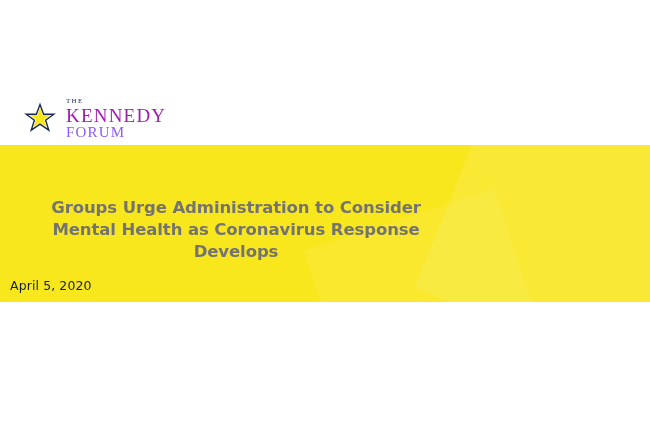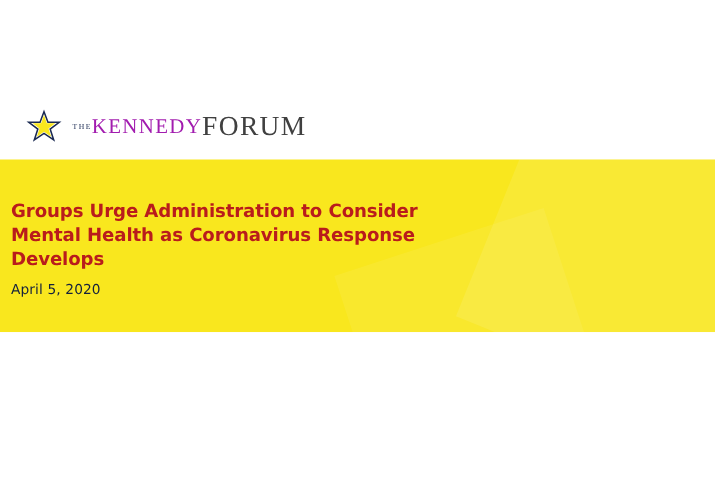--- a/index.html
+++ b/index.html
@@ -28,44 +28,43 @@
     width: 36px;
     height: 36px;
     flex: 0 0 36px;
     position: relative;
   }
   .logo-star svg {
     display: block;
   }
   .logo-text {
     display: flex;
-    flex-direction: row;
+    flex-direction: column;
     justify-content: center;
     line-height: 1;
-    align-items: center;
   }
   .logo-the {
     font-family: "Liberation Serif", serif;
     font-size: 7px;
     letter-spacing: 1.3px;
     color: #1b2a52;
     margin-bottom: 1px;
   }
   .logo-kennedy {
     font-family: "Liberation Serif", serif;
     font-size: 19px;
     letter-spacing: 1.2px;
     color: #a21caf;
     line-height: 1.02;
   }
   .logo-forum {
     font-family: "Liberation Serif", serif;
-    font-size: 25px;
+    font-size: 15px;
     letter-spacing: 1.2px;
-    color: #404040;
+    color: #8b5cf6;
     line-height: 1.02;
   }
 
   
   .hero {
     position: absolute;
     left: 0;
     top: 145px;
     width: 650px;
     height: 157px;
@@ -94,24 +93,25 @@
     position: absolute;
     left: 10px;
     top: 36px;
     right: 20px;
   }
   .hero-title {
     font-family: "DejaVu Sans", sans-serif;
     font-weight: bold;
     font-size: 16.5px;
     line-height: 1.32;
-    color: #b91c1c;
-    margin: 0;
+    color: #737373;
+    margin: 16px;
     letter-spacing: -0.1px;
     max-width: 420px;
+    text-align: center;
   }
   .hero-date {
     font-family: "DejaVu Sans", sans-serif;
     font-size: 12.5px;
     color: #14213d;
     margin-top: 9px;
     letter-spacing: 0.1px;
   }
 
   

